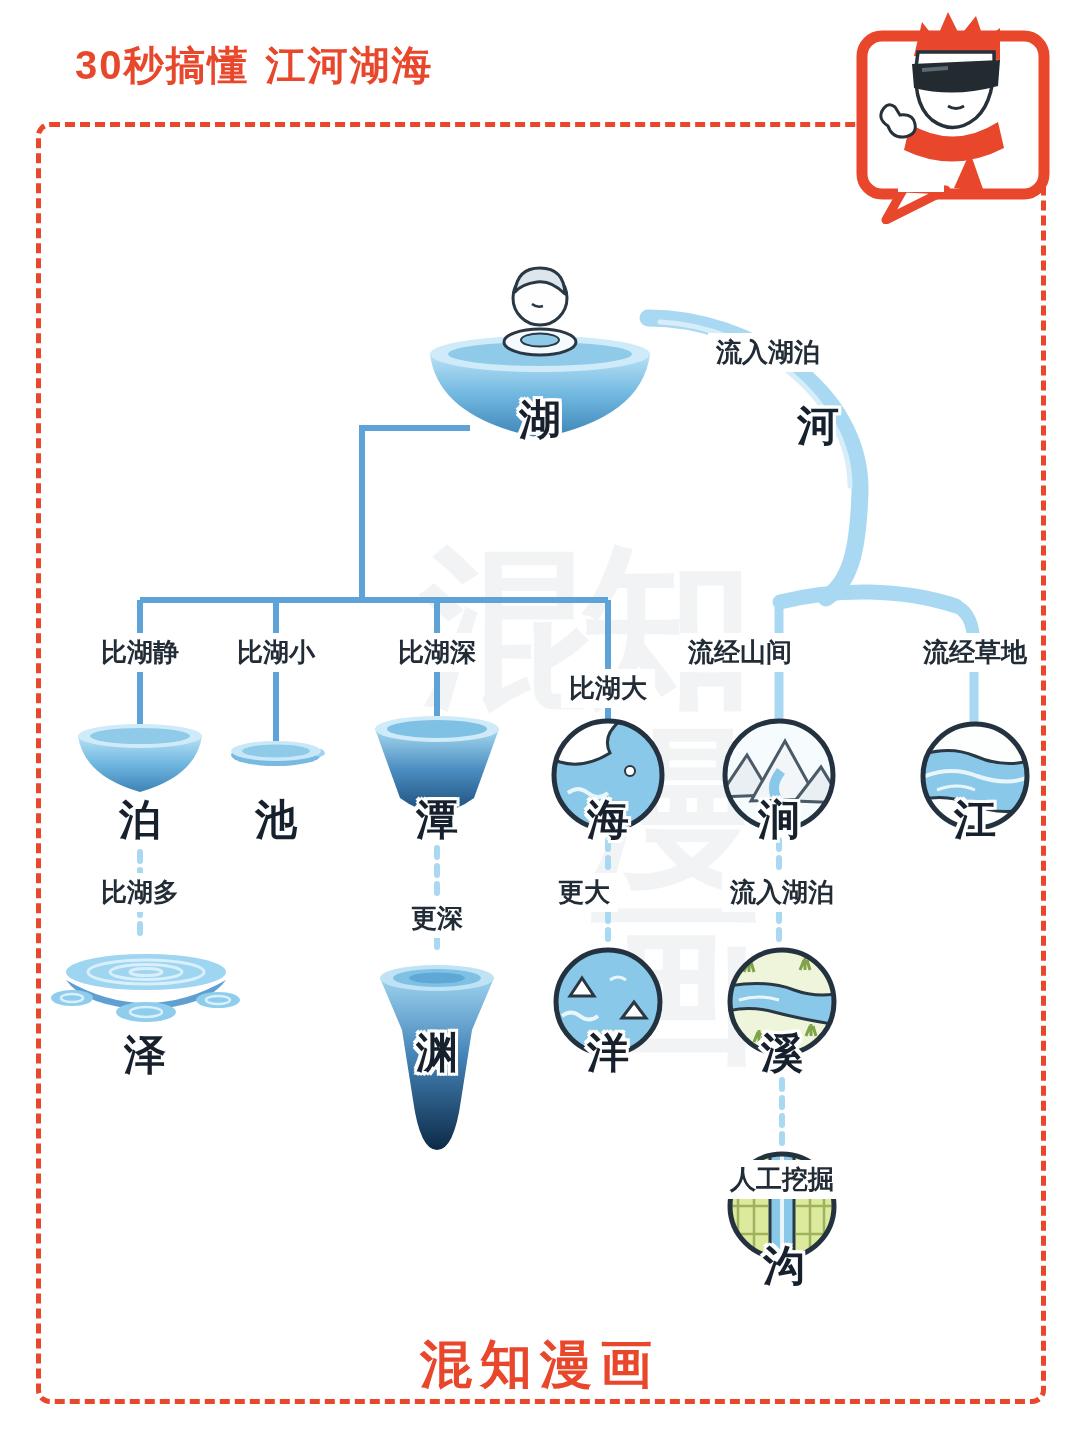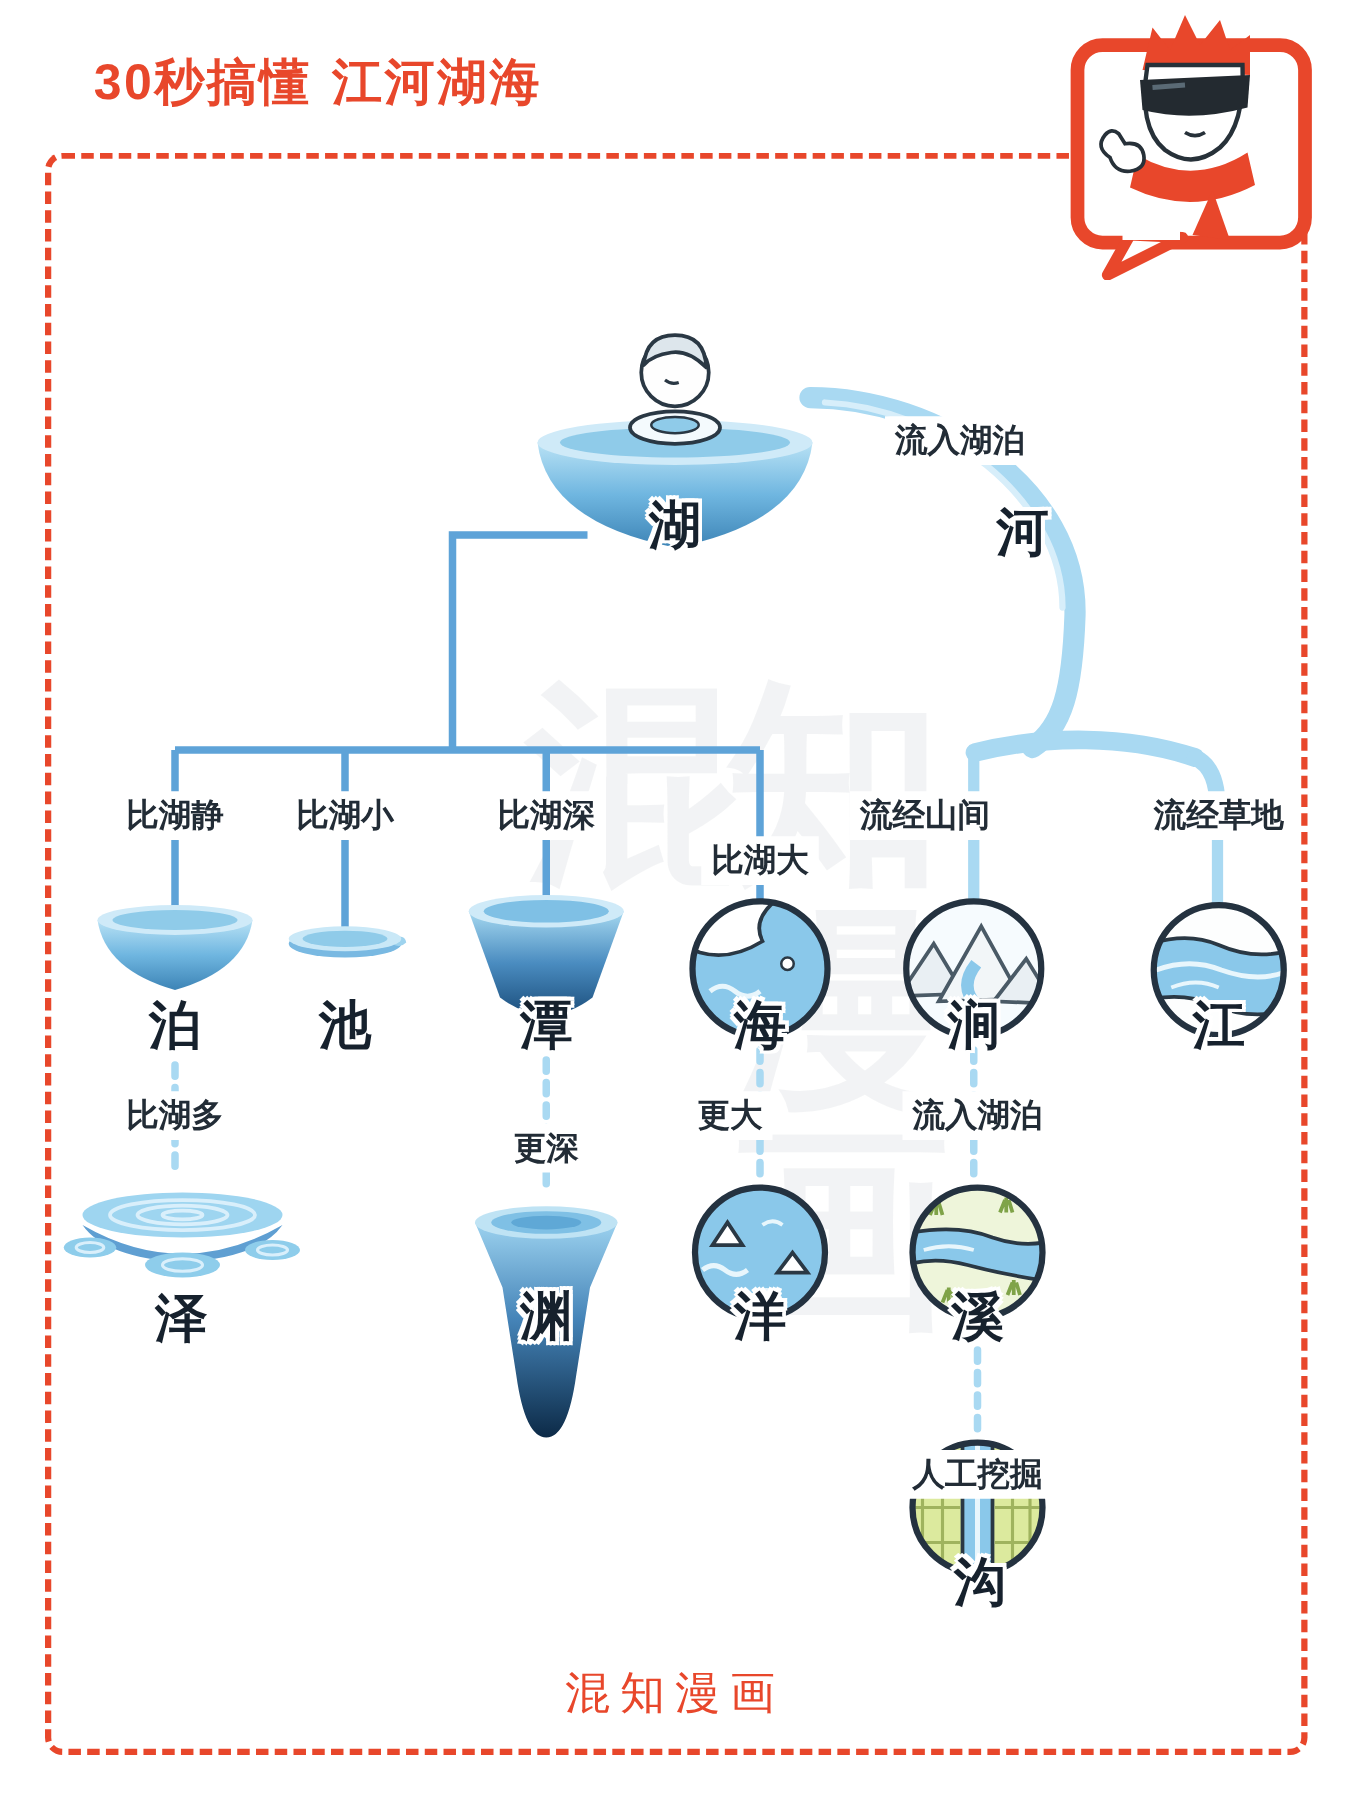--- a/index.html
+++ b/index.html
@@ -19,21 +19,21 @@
   .name{
     transform:translateX(-50%);font-size:42px;font-weight:900;color:#16212d;white-space:nowrap;z-index:4;
     text-shadow:-3px -3px 0 #fff,3px -3px 0 #fff,-3px 3px 0 #fff,3px 3px 0 #fff,
                 0 -3px 0 #fff,0 3px 0 #fff,-3px 0 0 #fff,3px 0 0 #fff;
   }
   .icon-svg{z-index:3;}
   .lines-svg{left:0;top:0;z-index:2;pointer-events:none;}
   .mascot-svg{left:852px;top:6px;z-index:6;}
   .footer-logo{
     left:540px;top:1330px;transform:translateX(-50%);
-    font-size:36px;font-weight:400;color:#e8472b;letter-spacing:8px;z-index:5;
+    font-size:52px;font-weight:700;color:#e8472b;letter-spacing:8px;z-index:5;
   }
   svg{display:block;}
 </style>
 </head>
 <body>
 
 <span class="abs wm" style="left:420px;top:540px">混</span>
 <span class="abs wm" style="left:580px;top:540px">知</span>
 <span class="abs wm" style="left:585px;top:720px">漫</span>
 <span class="abs wm" style="left:585px;top:895px">画</span>

